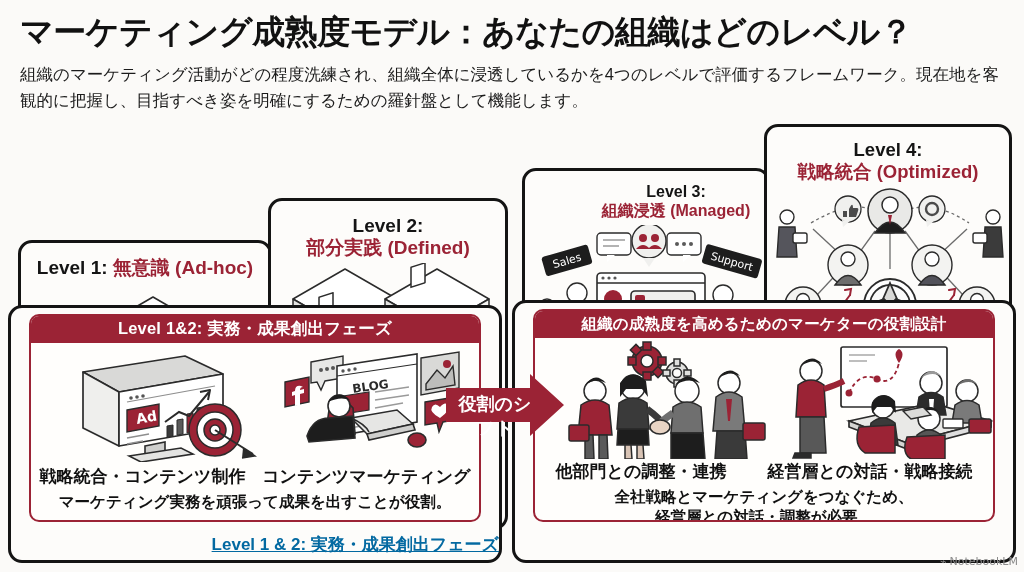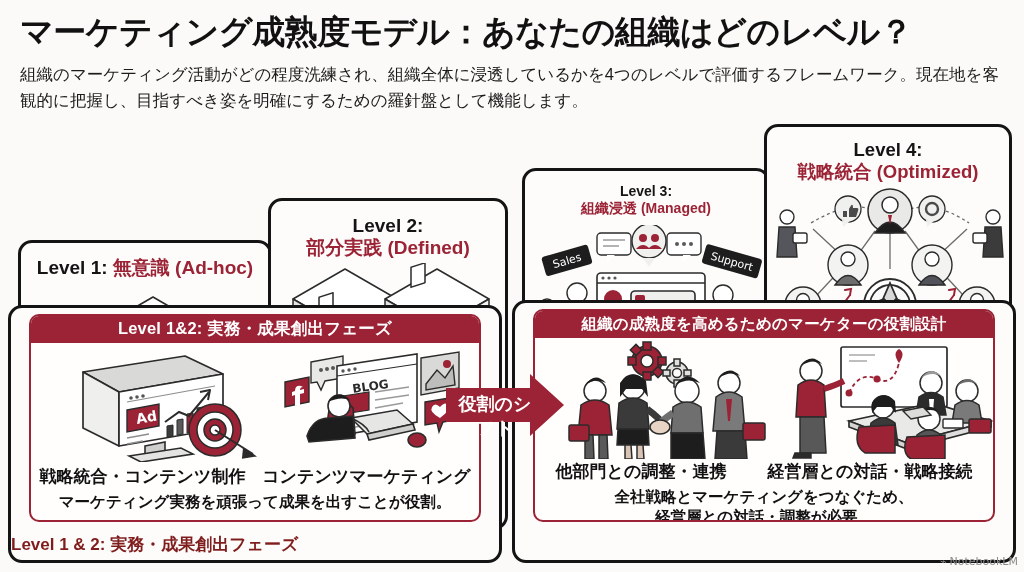--- a/index.html
+++ b/index.html
@@ -59,21 +59,21 @@
   .level-head .lv-num { color: #141414; }
   .level-head .lv-jp  { color: #9B2335; }
 
   #card-l1 { left: 18px;  top: 240px; width: 254px; height: 290px; }
   #card-l2 { left: 268px; top: 198px; width: 240px; height: 332px; }
   #card-l3 { left: 522px; top: 168px; width: 248px; height: 362px; }
   #card-l4 { left: 764px; top: 124px; width: 248px; height: 406px; }
 
   #card-l1 .level-head { top: 14px;  font-size: 19px; }
   #card-l2 .level-head { top: 14px;  font-size: 19px; }
-  #card-l3 .level-head { top: 12px;  font-size: 14px; }
+  #card-l3 .level-head { top: 12px;  font-size: 16px; padding-left: 30px; }
   #card-l4 .level-head { top: 12px;  font-size: 18.5px; }
 
   
   .illu { position: absolute; }
 
   
   .phase-panel {
     position: absolute;
     background: #fdfcfa;
     border: 3.2px solid #141414;
@@ -131,24 +131,25 @@
     font-weight: 700;
     color: #111111;
     line-height: 1.28;
   }
   #note-left  { top: 176px; }
   #note-right { top: 176px; }
 
   .phase-footer {
     position: absolute;
     left: 0; right: 0; bottom: 4px;
-    text-align: left;
+    text-align: right;
     font-size: 17px;
     font-weight: 800;
-    color: #7f1d1d;
+    color: #0369a1;
+    text-decoration: underline;
   }
 
   
   #shift-arrow {
     position: absolute;
     left: 444px; top: 372px;
     width: 122px; height: 66px;
     z-index: 40;
   }
   #shift-arrow .arrow-label {

